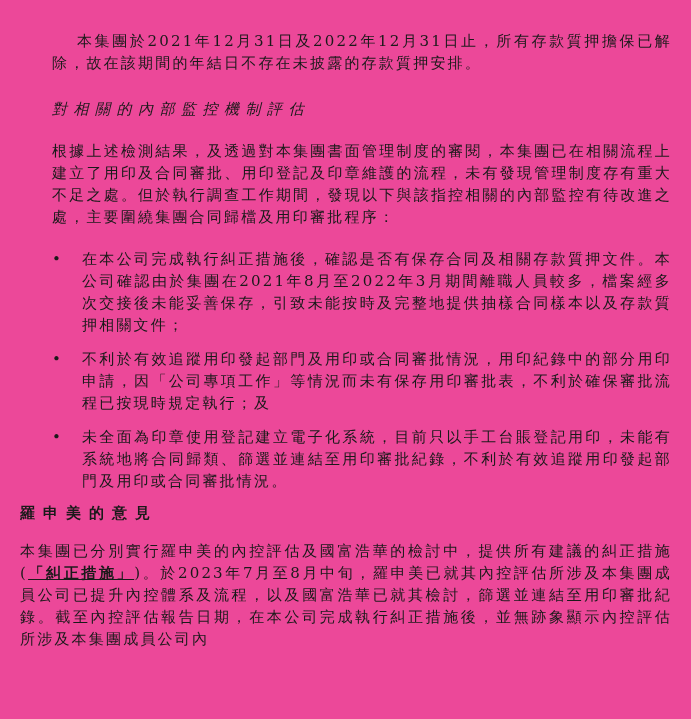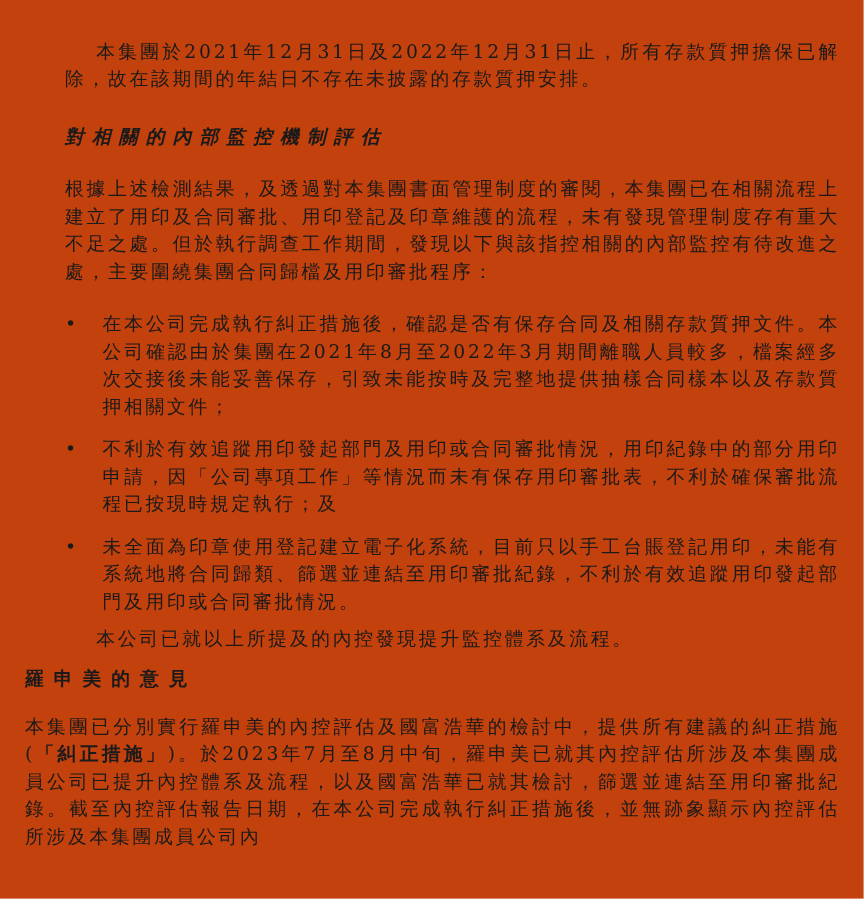--- a/index.html
+++ b/index.html
@@ -1,40 +1,40 @@
 <!DOCTYPE html>
 <html><head>
 <meta charset="utf-8">
 <style>
   html, body { margin: 0; padding: 0; background: #ffffff; }
   .page {
     position: relative;
     width: 691px;
     height: 719px;
     box-sizing: border-box;
-    background: #c2410c;
+    background: #ec4899;
     color: #1a1a1a;
     font-family: "DejaVu Serif", "Liberation Serif", serif;
     font-size: 15px;
     line-height: 22px;
     padding: 30px 19px 0 20px;
     overflow: hidden;
   }
   .cjk {
     text-align: justify;
     text-justify: inter-character;
     letter-spacing: 2.2px;
     margin: 0;
   }
   
   .sub-section { margin-left: 32px; }
   .first-line-indent { text-indent: 25px; }
   .para-intro { margin-bottom: 24px; }
   .heading-italic {
-    font-weight: bold;
+    font-weight: normal;
     font-style: italic;
     letter-spacing: 6.5px;
     margin: 0 0 20px 0;
   }
   .para-basis { margin-bottom: 20px; }
   .bullet-list { margin: 0; padding: 0; }
   .bullet-item { display: flex; margin-top: 12px; }
   .bullet-item:first-child { margin-top: 0; }
   .bullet-marker {
     flex: 0 0 30px;
@@ -47,21 +47,21 @@
     text-align: justify;
     text-justify: inter-character;
     letter-spacing: 2.2px;
   }
   .para-closing { margin-top: 8px; }
   .heading-bold {
     font-weight: bold;
     letter-spacing: 8px;
     margin: 10px 0 16px 0;
   }
-  .bold-term { font-weight: bold; }
+  .bold-term { font-weight: bold; text-decoration: underline; }
 </style>
 </head>
 <body>
 
 <div class="page">
 
   <div class="sub-section">
 
     <p class="cjk first-line-indent para-intro">本集團於2021年12月31日及2022年12月31日止，所有存款質押擔保已解除，故在該期間的年結日不存在未披露的存款質押安排。</p>
 
@@ -81,21 +81,20 @@
         <span class="bullet-text">不利於有效追蹤用印發起部門及用印或合同審批情況，用印紀錄中的部分用印申請，因「公司專項工作」等情況而未有保存用印審批表，不利於確保審批流程已按現時規定執行；及</span>
       </div>
 
       <div class="bullet-item">
         <span class="bullet-marker">•</span>
         <span class="bullet-text">未全面為印章使用登記建立電子化系統，目前只以手工台賬登記用印，未能有系統地將合同歸類、篩選並連結至用印審批紀錄，不利於有效追蹤用印發起部門及用印或合同審批情況。</span>
       </div>
 
     </div>
 
-    <p class="cjk first-line-indent para-closing">本公司已就以上所提及的內控發現提升監控體系及流程。</p>
 
   </div>
 
   <div>
 
     <p class="cjk heading-bold">羅申美的意見</p>
 
     <p class="cjk"><span>本集團已分別實行羅申美的內控評估及國富浩華的檢討中，提供所有建議的糾正措施(</span><span class="bold-term">「糾正措施」</span><span>)。於2023年7月至8月中旬，羅申美已就其內控評估所涉及本集團成員公司已提升內控體系及流程，以及國富浩華已就其檢討，篩選並連結至用印審批紀錄。截至內控評估報告日期，在本公司完成執行糾正措施後，並無跡象顯示內控評估所涉及本集團成員公司內</span></p>
 
   </div>

